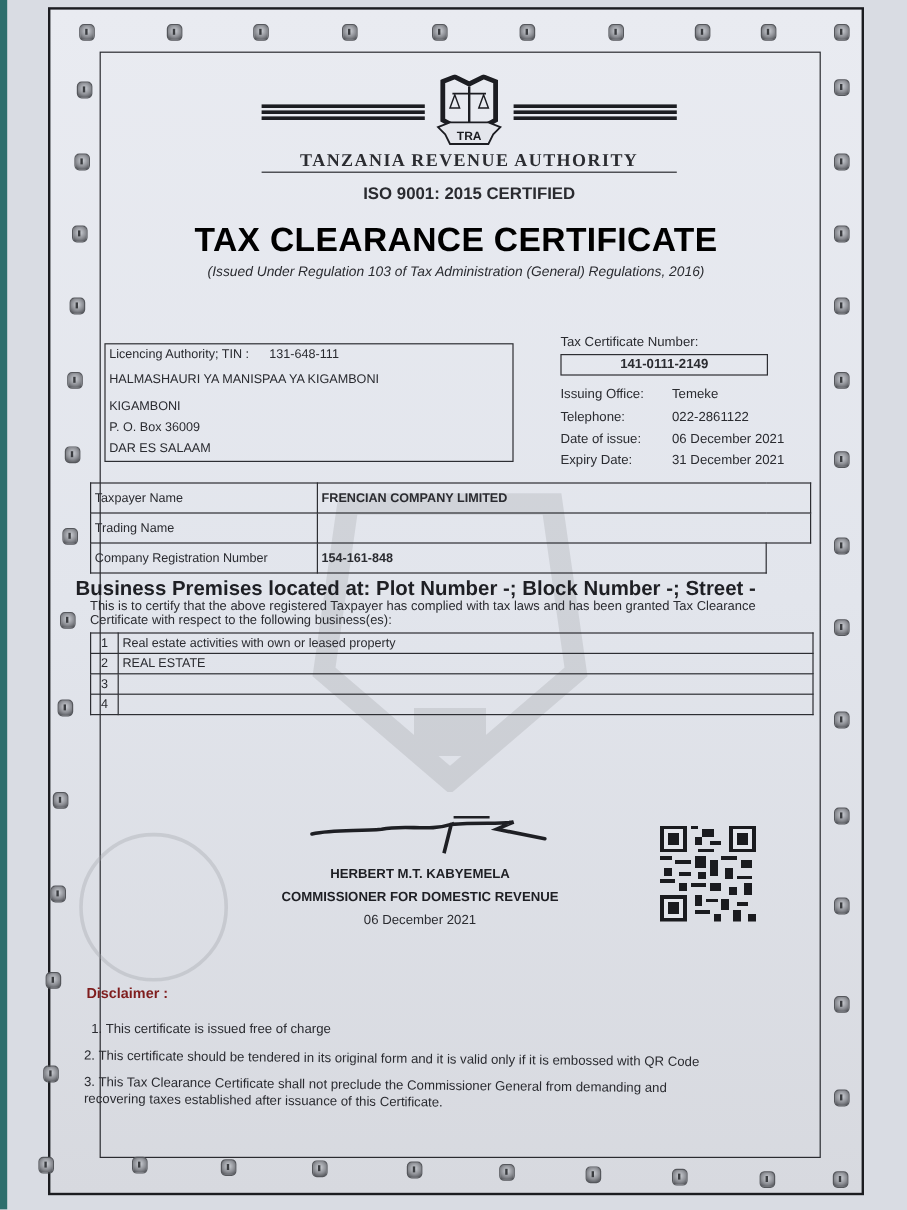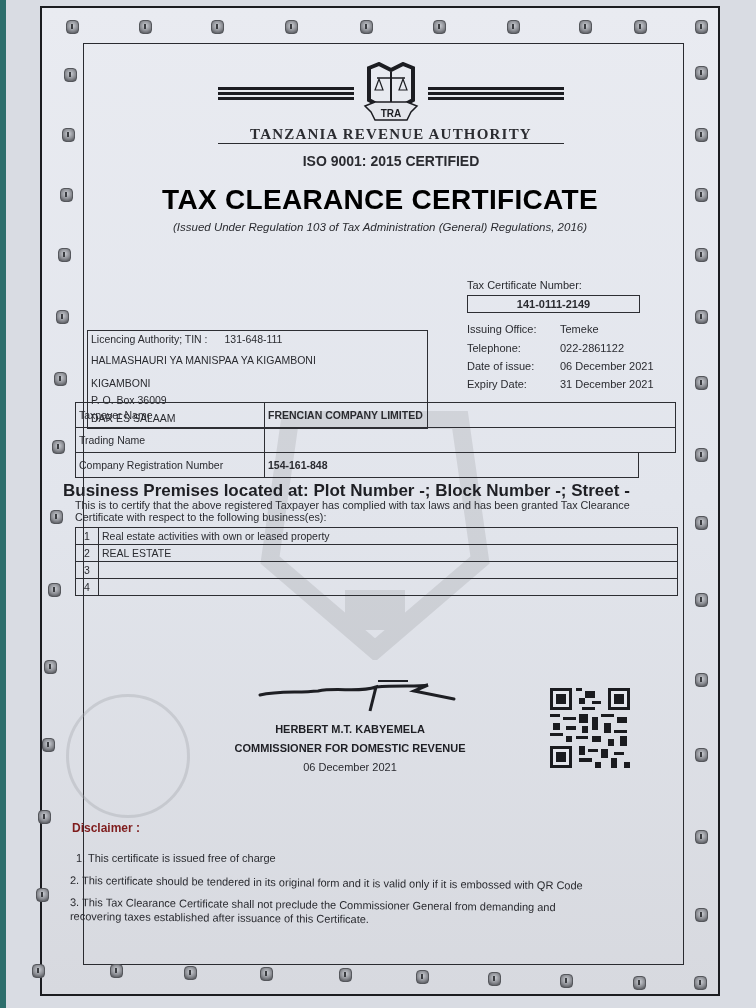--- a/index.html
+++ b/index.html
@@ -37,21 +37,21 @@
     position:absolute; left:218px; top:126px; width:346px; text-align:center;
     font-family:"Liberation Serif", serif; font-weight:bold; font-size:15px;
     letter-spacing:1.2px; color:#2b2c31; border-bottom:1.5px solid #2b2c31; padding-bottom:0;
   }
   .iso { position:absolute; left:218px; top:153px; width:346px; text-align:center; font-weight:bold; font-size:14px; color:#2a2b30; }
   .title { position:absolute; left:130px; top:184px; width:500px; text-align:center; font-weight:bold; font-size:28px; color:#000000; letter-spacing:0.3px; }
   .subtitle { position:absolute; left:130px; top:221px; width:500px; text-align:center; font-style:italic; font-size:11.5px; color:#2a2b30; }
 
   .lic-box {
     position:absolute; left:87px; top:286px; width:341px; height:99px;
-    border:1px solid #2d2e33; box-sizing:border-box; font-size:10.5px; color:#2a2b30;margin-top:44px;
+    border:1px solid #2d2e33; box-sizing:border-box; font-size:10.5px; color:#2a2b30;
   }
   .lic-box div { position:absolute; left:3px; }
   .cert-block { position:absolute; left:467px; top:279px; width:210px; font-size:11px; color:#2a2b30; }
   .cert-num-label { position:absolute; left:0; top:0; }
   .cert-num {
     position:absolute; left:0; top:16px; width:173px; height:18px; border:1px solid #2d2e33;
     box-sizing:border-box; text-align:center; font-weight:bold; font-size:11px; line-height:16px;
   }
   .kv { position:absolute; left:0; width:210px; }
   .kv span.k { position:absolute; left:0; }

